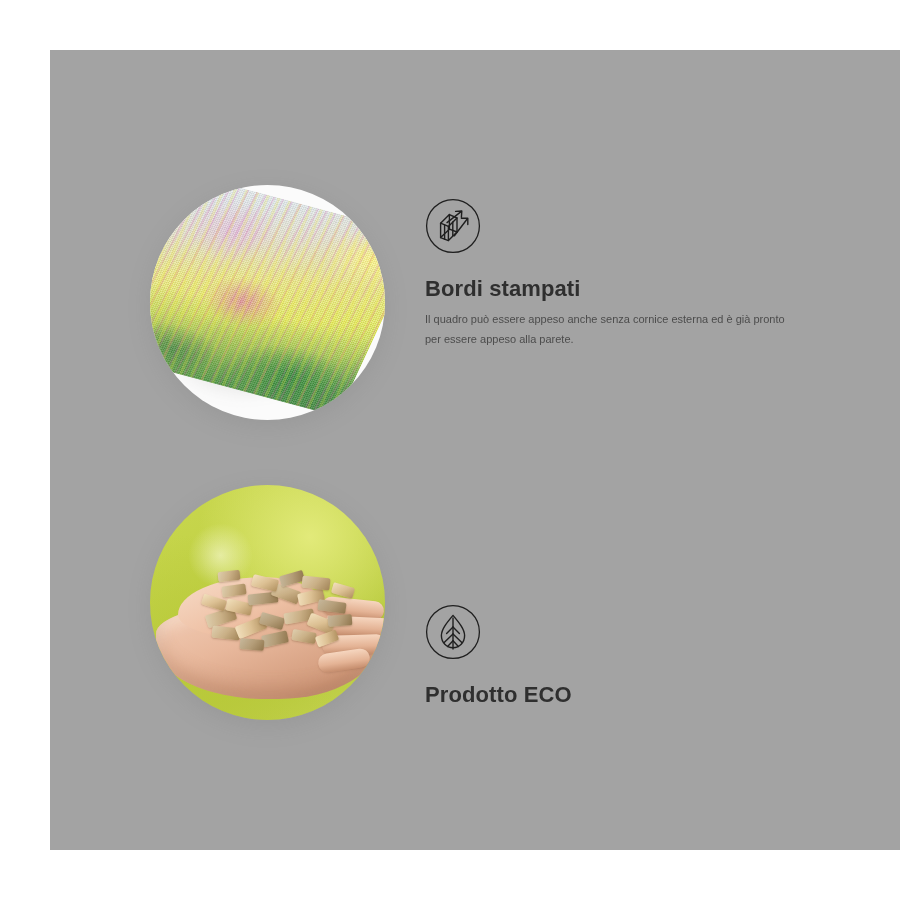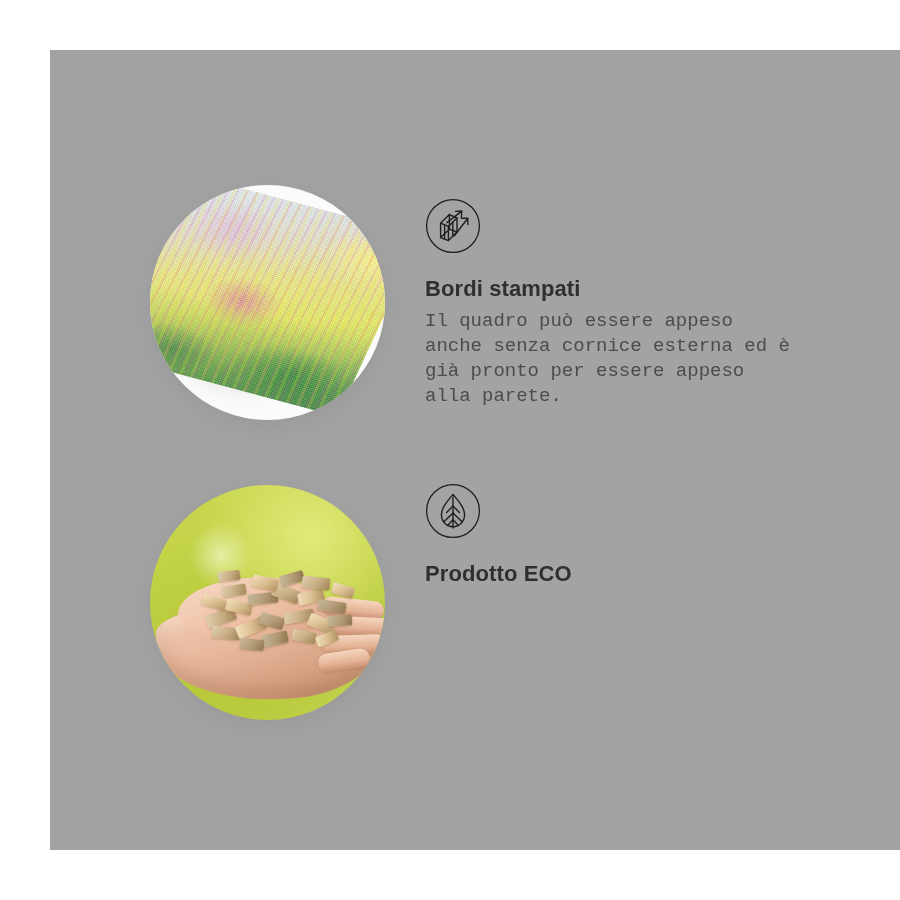--- a/index.html
+++ b/index.html
@@ -31,21 +31,21 @@
 
   
   .feature {
     position: absolute;
     left: 0;
     width: 800px;
     display: flex;
     align-items: flex-start;
   }
   #feature-edges { top: 130px; }
-  #feature-eco   { top: 415px; }
+  #feature-eco   { top: 415px; align-items: flex-end; }
 
   .media-col {
     position: relative;
     width: 375px;
     height: 250px;
     flex: 0 0 375px;
   }
 
   .text-col {
     position: relative;
@@ -217,25 +217,24 @@
   
   .feat-icon { margin-bottom: 18px; }
   .feat-title {
     font-size: 22px;
     font-weight: 600;
     color: #2f2f2f;
     letter-spacing: .1px;
     margin-bottom: 7px;
   }
   .feat-desc {
-    font-size: 19px;
-    line-height: 25px;
+    font-size: 11px;
+    line-height: 20px;
     color: #4c4c4c;
     max-width: 366px;
-    font-family: Liberation Mono, monospace;
   }
 </style>
 </head>
 <body>
 
 <div id="page">
 
   <div id="panel">
 
     <div class="feature" id="feature-edges">

